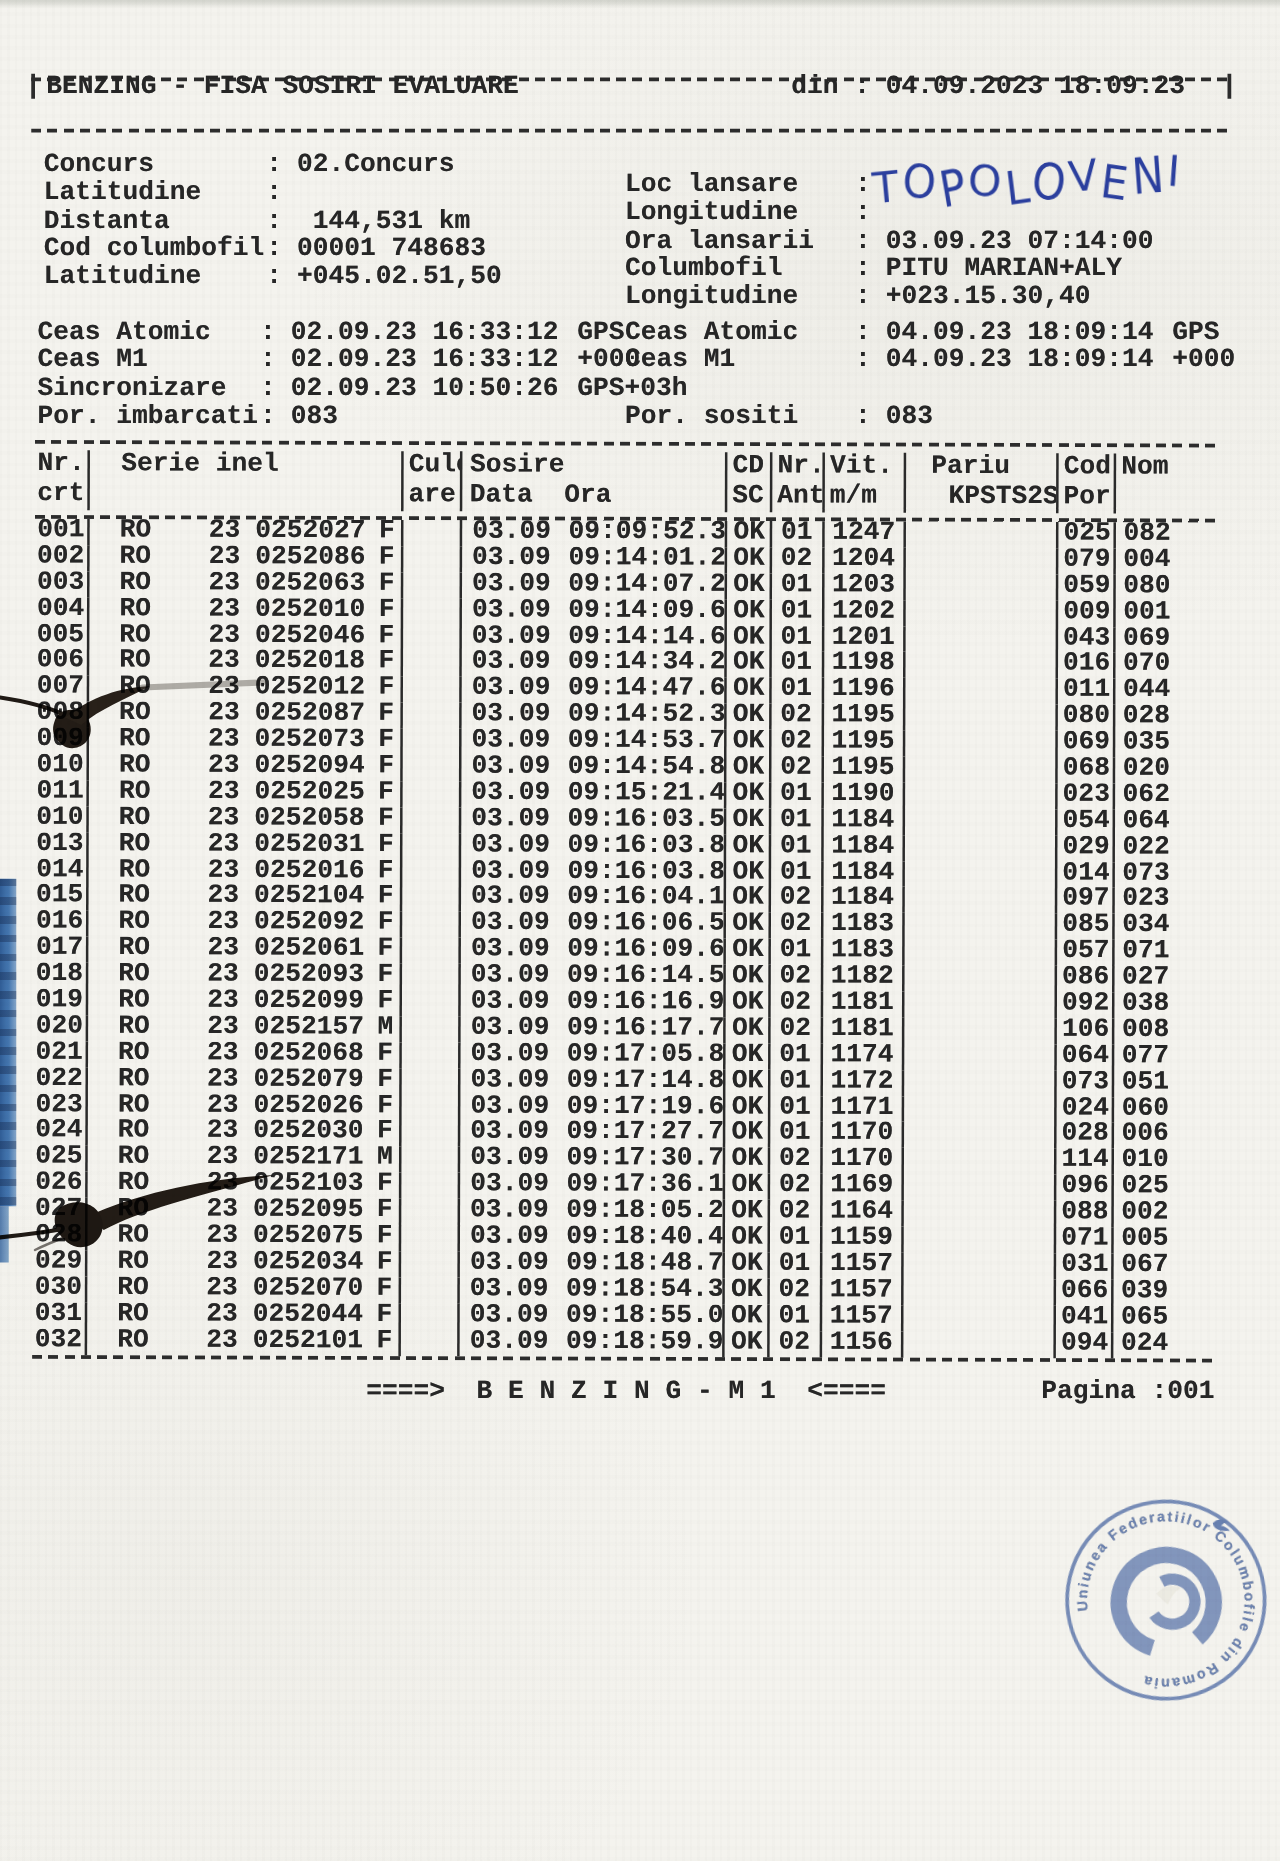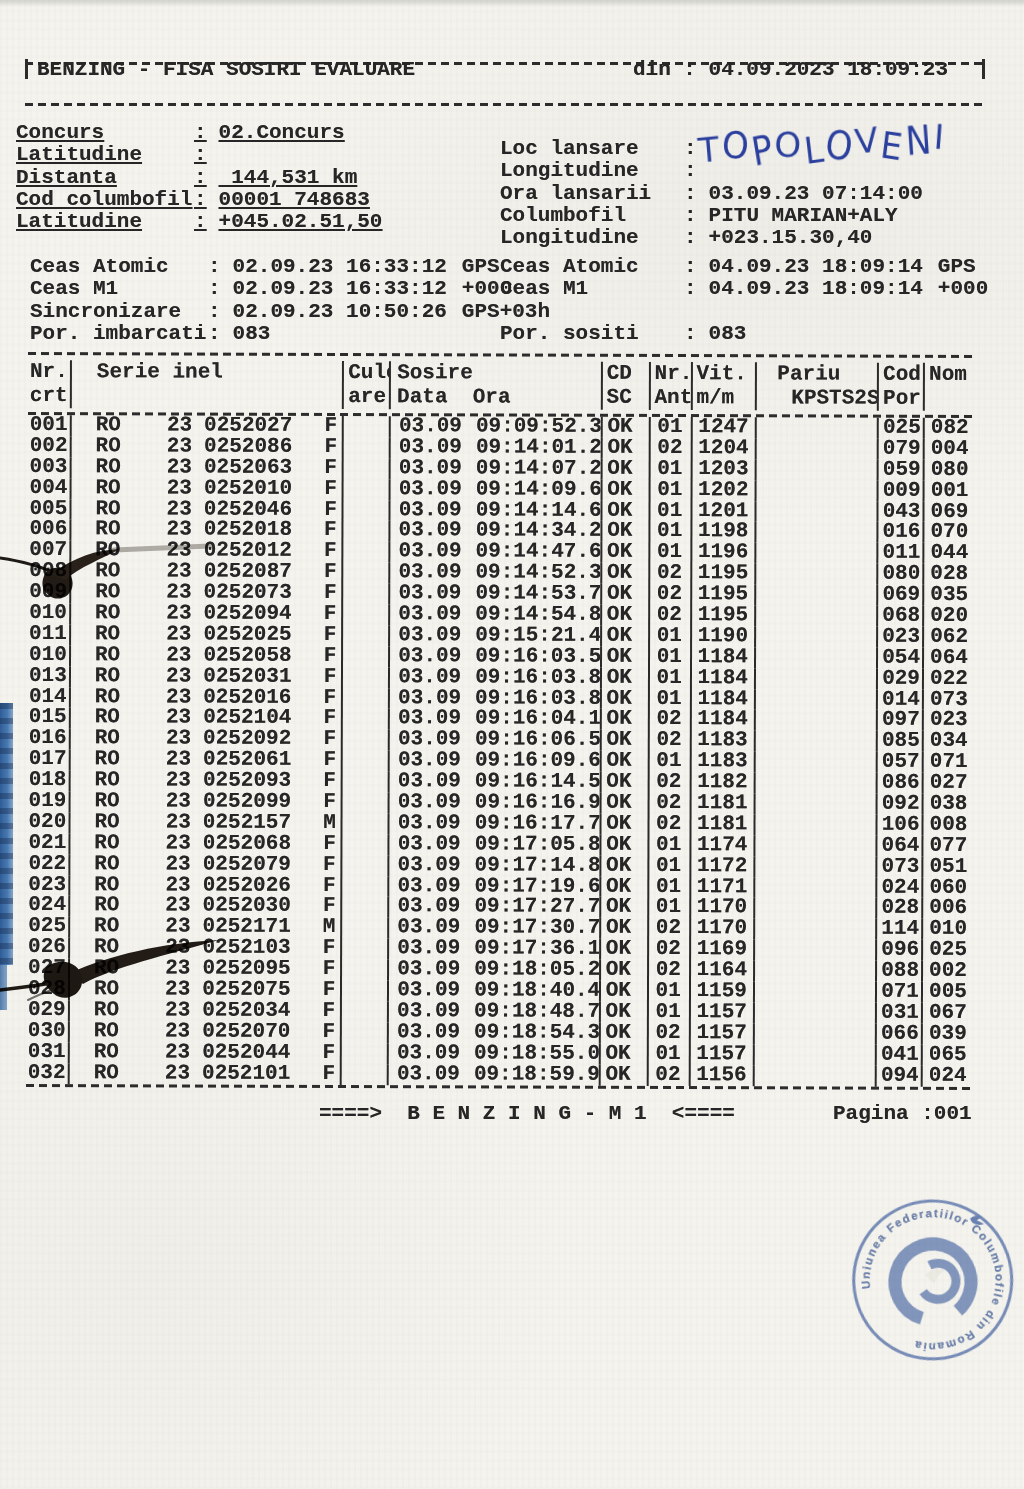--- a/index.html
+++ b/index.html
@@ -31,59 +31,59 @@
     font-size:21px;}
   .title-row .tick{width:3px;height:20px;background:#2c2c2c;flex:0 0 auto;}
   .title-row .t-left{margin-left:9px;flex:1;}
   .title-row .t-right{margin-right:34px;}
   
   .textline{height:22.3px;line-height:22.3px;font-size:21px;white-space:pre;display:flex;}
   .lbl-l{display:inline-block;width:178px;flex:0 0 auto;}
   .lbl-r{display:inline-block;width:184px;flex:0 0 auto;}
   .val{margin-left:12px;white-space:pre;}
   .sfx{margin-left:15px;}
-  .info-left{position:absolute;left:16px;top:122px;text-decoration:underline;}
+  .info-left{position:absolute;left:35px;top:122px;}
   .info-right{position:absolute;left:500px;top:138px;}
   .clocks{position:absolute;left:30px;top:256px;width:960px;}
   .clockline{position:relative;height:22.3px;line-height:22.3px;font-size:21px;}
   .cl-left{position:absolute;left:0;top:0;display:flex;}
   .cl-right{position:absolute;left:470px;top:0;display:flex;}
   
   .table{position:absolute;left:28px;top:352px;width:947px;transform:rotate(.18deg);transform-origin:0 0;}
   .tsep{height:3px;width:947px;
     background:repeating-linear-gradient(90deg,#2c2c2c 0 8px,rgba(0,0,0,0) 8px 13px);}
   .thead{display:flex;padding:5px 0 4px 0;}
   .thead .td{line-height:24px;}
   .tr{display:flex;height:20.9px;line-height:20.9px;}
   .td{box-sizing:border-box;font-size:21px;white-space:pre;overflow:hidden;}
   .td + .td{border-left:2px solid #2a2a2a;}
   .c-nr{width:42px;padding-left:2px;}
-  .c-serie{width:273px;display:flex;}
+  .c-serie{width:251px;display:flex;}
   .c-culo{width:47px;}
   .c-sos{width:212px;}
-  .c-cd{width:48px;padding-left:5px;}
+  .c-cd{width:36px;padding-left:5px;}
   .c-ant{width:42px;padding-left:7px;}
   .c-vit{width:65px;padding-left:6px;}
   .c-pariu{width:122px;padding-left:20px;}
   .c-cod{width:46px;padding-left:4px;}
   .c-nom{width:52px;padding-left:6px;}
   .thead .c-serie{display:block;padding-left:25px;}
   .thead .c-culo,.thead .c-sos,.thead .c-cd,.thead .c-ant,
   .thead .c-vit,.thead .c-cod,.thead .c-nom{padding-left:4px;}
   .thead .c-sos{padding-left:6px;}
   .h2-indent{padding-left:14px;}
   .co{margin-left:24px;}
   .yr{margin-left:46px;}
   .rg{margin-left:12px;}
   .sx{margin-left:auto;margin-right:5px;}
   .dt{margin-left:8px;}
   .tm{margin-left:14px;}
   
   .footer{position:absolute;left:25px;top:1102px;width:960px;height:28px;font-size:21px;}
-  .dev{position:absolute;left:268px;white-space:pre;margin-left:26px;}
+  .dev{position:absolute;left:268px;white-space:pre;}
   .pag{position:absolute;left:808px;white-space:pre;}
   
   .handwriting{position:absolute;left:698px;top:118px;width:260px;height:60px;
     display:flex;align-items:center;gap:3px;
     font-family:"DejaVu Sans",sans-serif;font-weight:normal;
     font-size:37px;color:#2b3f9e;text-shadow:none;
     transform:rotate(-1.5deg) scaleX(.92);transform-origin:0 50%;
     filter:blur(.3px);}
   .handwriting span{display:inline-block;}
   

